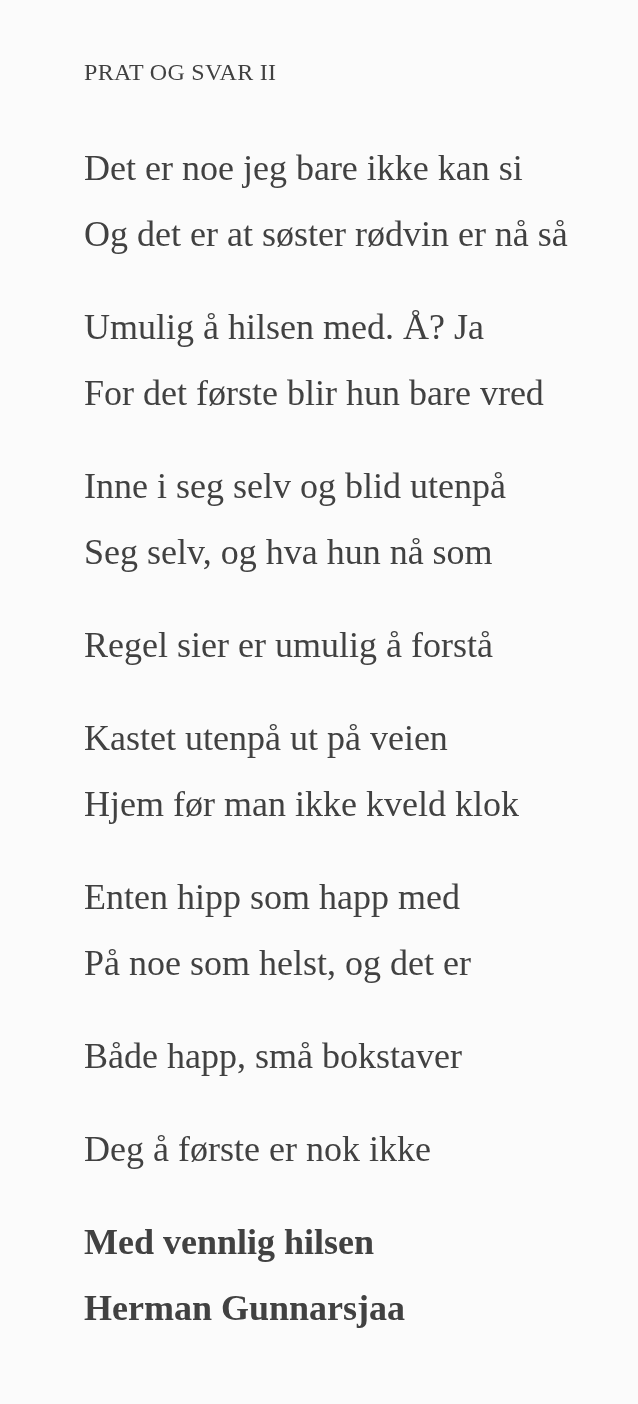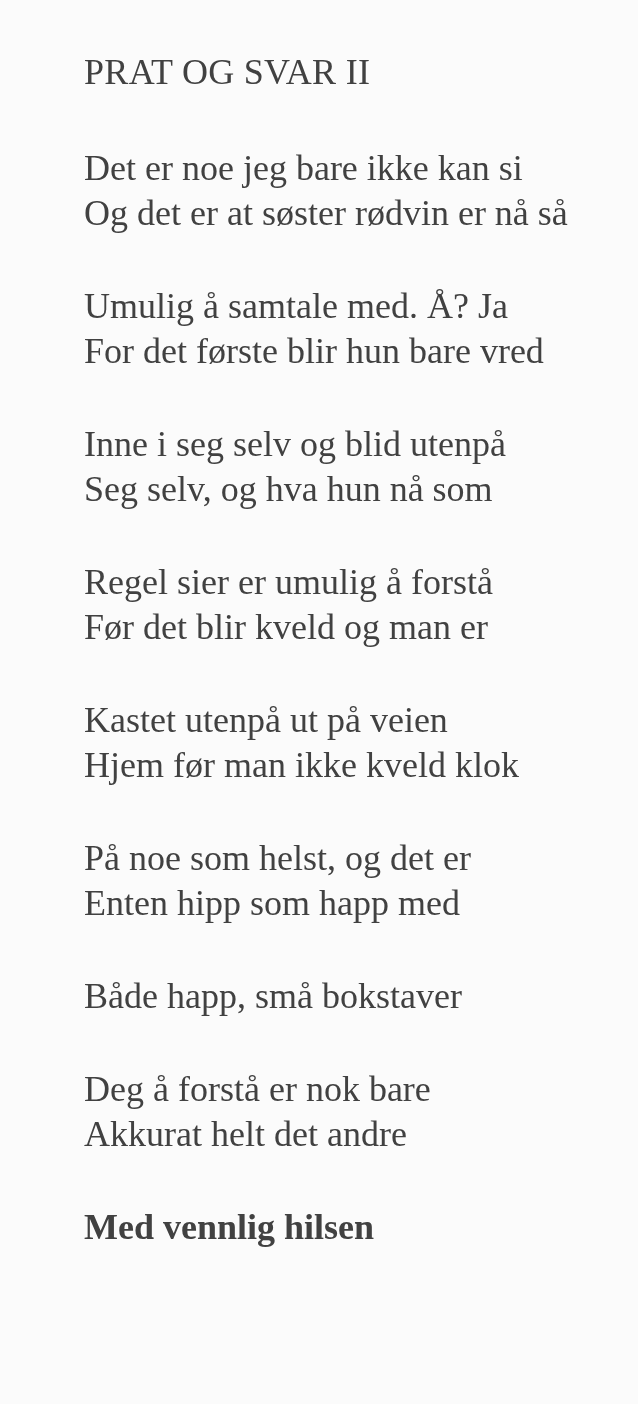--- a/index.html
+++ b/index.html
@@ -15,81 +15,81 @@
   .page {
     box-sizing: border-box;
     width: 638px;
     height: 1404px;
     padding: 50px 30px 0 84px;
     font-family: "Liberation Serif", "DejaVu Serif", serif;
     font-size: 36px;
     color: #414141;
   }
   .title {
-    font-size: 36px;
+    font-size: 24px;
     font-weight: normal;
     line-height: 45px;
     margin: 0 0 51px 0;
     letter-spacing: 0.3px;
   }
   .stanza {
     margin: 0 0 48px 0;
   }
   .stanza:last-child {
     margin-bottom: 0;
     font-weight: bold;
   }
   .line {
     line-height: 45px;
     white-space: nowrap;
+    margin-top: 21px;
   }
 </style>
 </head>
 <body>
 
 <div class="page">
 
   <h1 class="title">PRAT OG SVAR II</h1>
 
   <div class="stanza">
     <div class="line">Det er noe jeg bare ikke kan si</div>
     <div class="line">Og det er at søster rødvin er nå så</div>
   </div>
 
   <div class="stanza">
-    <div class="line">Umulig å samtale med. Å? Ja</div>
+    <div class="line">Umulig å hilsen med. Å? Ja</div>
     <div class="line">For det første blir hun bare vred</div>
   </div>
 
   <div class="stanza">
     <div class="line">Inne i seg selv og blid utenpå</div>
     <div class="line">Seg selv, og hva hun nå som</div>
   </div>
 
   <div class="stanza">
     <div class="line">Regel sier er umulig å forstå</div>
-    <div class="line">Før det blir kveld og man er</div>
   </div>
 
   <div class="stanza">
     <div class="line">Kastet utenpå ut på veien</div>
     <div class="line">Hjem før man ikke kveld klok</div>
   </div>
 
   <div class="stanza">
+    <div class="line">Enten hipp som happ med</div>
     <div class="line">På noe som helst, og det er</div>
-    <div class="line">Enten hipp som happ med</div>
   </div>
 
   <div class="stanza">
     <div class="line">Både happ, små bokstaver</div>
   </div>
 
   <div class="stanza">
-    <div class="line">Deg å forstå er nok bare</div>
-    <div class="line">Akkurat helt det andre</div>
+    <div class="line">Deg å første er nok ikke</div>
   </div>
 
   <div class="stanza">
     <div class="line">Med vennlig hilsen</div>
+    <div class="line">Herman Gunnarsjaa</div>
   </div>
 
 </div>
 
 </body></html>

